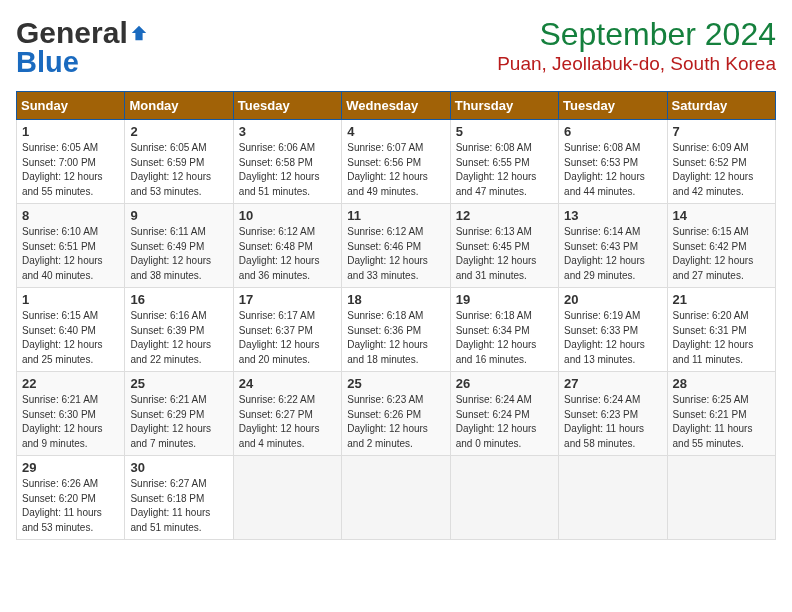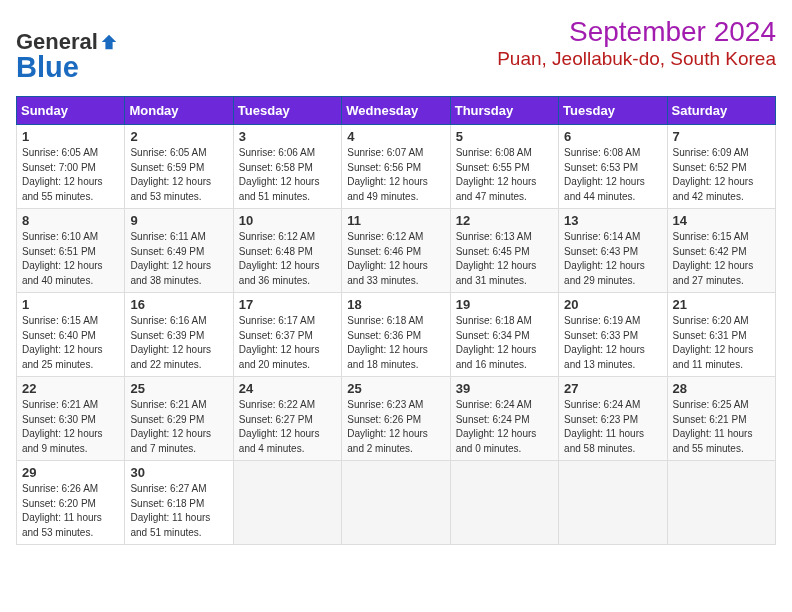--- a/index.html
+++ b/index.html
@@ -17,51 +17,50 @@
       margin-bottom: 12px;
     }
     .logo {
       display: flex;
       flex-direction: column;
       align-items: flex-start;
     }
     .logo-text {
       display: flex;
       align-items: center;
-      font-size: 22px;
+      font-size: 30px;
       font-weight: bold;
       color: #333;
-      margin-top: 13px;
     }
     .logo-general { color: #333; }
     .logo-blue { color: #1a6abf; }
     .logo-icon {
       width: 18px;
       height: 18px;
       margin-left: 2px;
     }
     .title-area {
       text-align: right;
     }
     .month-title {
-      font-size: 28px;
+      font-size: 32px;
       font-weight: normal;
-      color: #a21caf;
+      color: #15803d;
     }
     .subtitle {
       font-size: 19px;
       color: #b91c1c;
     }
     .calendar {
       width: 100%;
       border-collapse: collapse;
       border: 1px solid #ccc;
     }
     .calendar th {
-      background: #6d28d9;
+      background: #a16207;
       color: #fff;
       font-size: 13px;
       font-weight: bold;
       padding: 6px 4px;
       text-align: left;
       border: 1px solid #1557a0;
     }
     .calendar td {
       vertical-align: top;
       border: 1px solid #ddd;
@@ -223,21 +222,21 @@
         </td>
         <td>
           <span class="day-num">24</span>
           <div class="day-info">Sunrise: 6:22 AM<br>Sunset: 6:27 PM<br>Daylight: 12 hours and 4 minutes.</div>
         </td>
         <td>
           <span class="day-num">25</span>
           <div class="day-info">Sunrise: 6:23 AM<br>Sunset: 6:26 PM<br>Daylight: 12 hours and 2 minutes.</div>
         </td>
         <td>
-          <span class="day-num">39</span>
+          <span class="day-num">26</span>
           <div class="day-info">Sunrise: 6:24 AM<br>Sunset: 6:24 PM<br>Daylight: 12 hours and 0 minutes.</div>
         </td>
         <td>
           <span class="day-num">27</span>
           <div class="day-info">Sunrise: 6:24 AM<br>Sunset: 6:23 PM<br>Daylight: 11 hours and 58 minutes.</div>
         </td>
         <td>
           <span class="day-num">28</span>
           <div class="day-info">Sunrise: 6:25 AM<br>Sunset: 6:21 PM<br>Daylight: 11 hours and 55 minutes.</div>
         </td>

